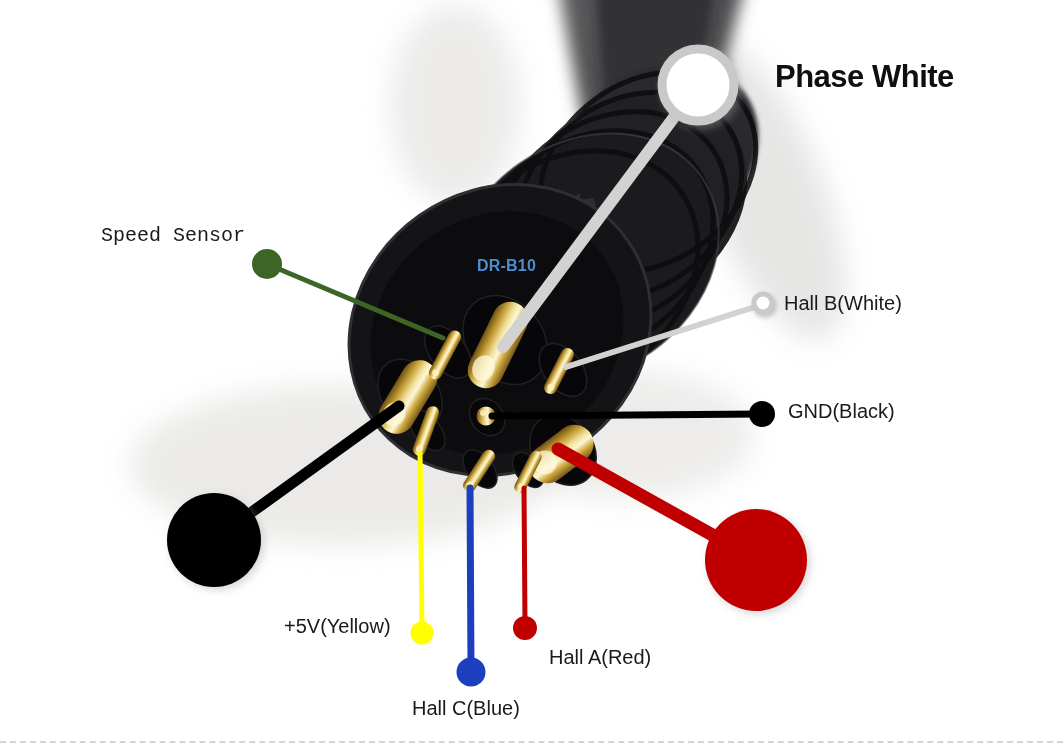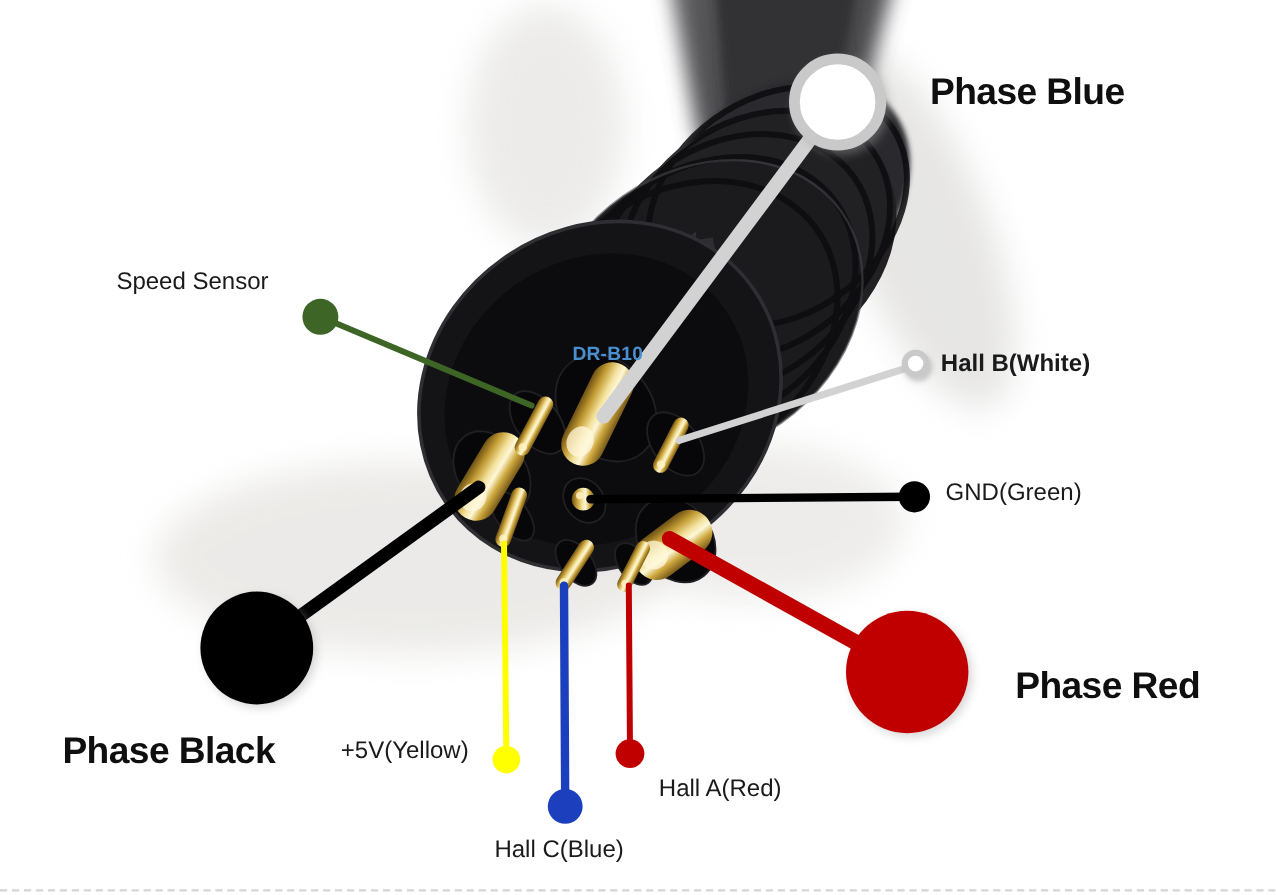--- a/index.html
+++ b/index.html
@@ -7,21 +7,21 @@
     position:relative;width:1063px;height:746px;overflow:hidden;
     background:#ffffff;font-family:"Liberation Sans",sans-serif;
     -webkit-user-select:none;user-select:none;
   }
   .stage svg{position:absolute;left:0;top:0;}
   .lbl{
     position:absolute;white-space:nowrap;color:#1a1a1a;
     font-size:20px;line-height:1.2;
   }
   .lbl.big{font-size:31px;font-weight:bold;color:#0f0f0f;letter-spacing:-0.5px;}
-  .lbl.center{text-align:left;line-height:29px;}
+  .lbl.center{text-align:center;line-height:29px;font-family:Liberation Mono, monospace;}
   .lbl.model{font-size:16px;font-weight:bold;color:#4a8fd0;letter-spacing:0.2px;}
   .page-edge{
     position:absolute;left:0;top:741px;width:1063px;height:0;
     border-top:2px dashed #d6d5d3;
   }
 </style>
 </head>
 <body>
 
 <div class="stage">
@@ -181,35 +181,33 @@
       <circle cx="756" cy="560" r="51" fill="#c00000"></circle>
 
       <circle cx="422" cy="633" r="11.5" fill="#ffff00"></circle>
 
       <circle cx="471" cy="672" r="14.5" fill="#1c3fbe"></circle>
 
       <circle cx="525" cy="628" r="12" fill="#c00000"></circle>
     </g>
   </svg>
 
-  <div class="lbl model" style="left:477px;top:286px;">DR-B10</div>
-
-  <div class="lbl big" style="left:775px;top:58px;">Phase Blue</div>
+  <div class="lbl model" style="left:477px;top:256px;">DR-B10</div>
+
+  <div class="lbl big" style="left:775px;top:58px;">Phase White</div>
 
   <div class="lbl center" style="left:97px;top:221px;width:152px;">
     <div>Speed Sensor</div>
   </div>
 
-  <div class="lbl" style="left:784px;top:291px;font-weight:bold;">Hall B(White)</div>
-
-  <div class="lbl" style="left:788px;top:399px;">GND(Green)</div>
-
-  <div class="lbl big" style="left:846px;top:553px;">Phase Red</div>
-
-  <div class="lbl big" style="left:52px;top:607px;">Phase Black</div>
+  <div class="lbl" style="left:784px;top:291px;">Hall B(White)</div>
+
+  <div class="lbl" style="left:788px;top:399px;">GND(Black)</div>
+
+
 
   <div class="lbl" style="left:284px;top:614px;text-align:right;">+5V(Yellow)</div>
 
   <div class="lbl" style="left:549px;top:608px;margin-top:37px;">Hall A(Red)</div>
 
   <div class="lbl" style="left:412px;top:696px;">Hall C(Blue)</div>
 
   <div class="page-edge"></div>
 </div>
 

